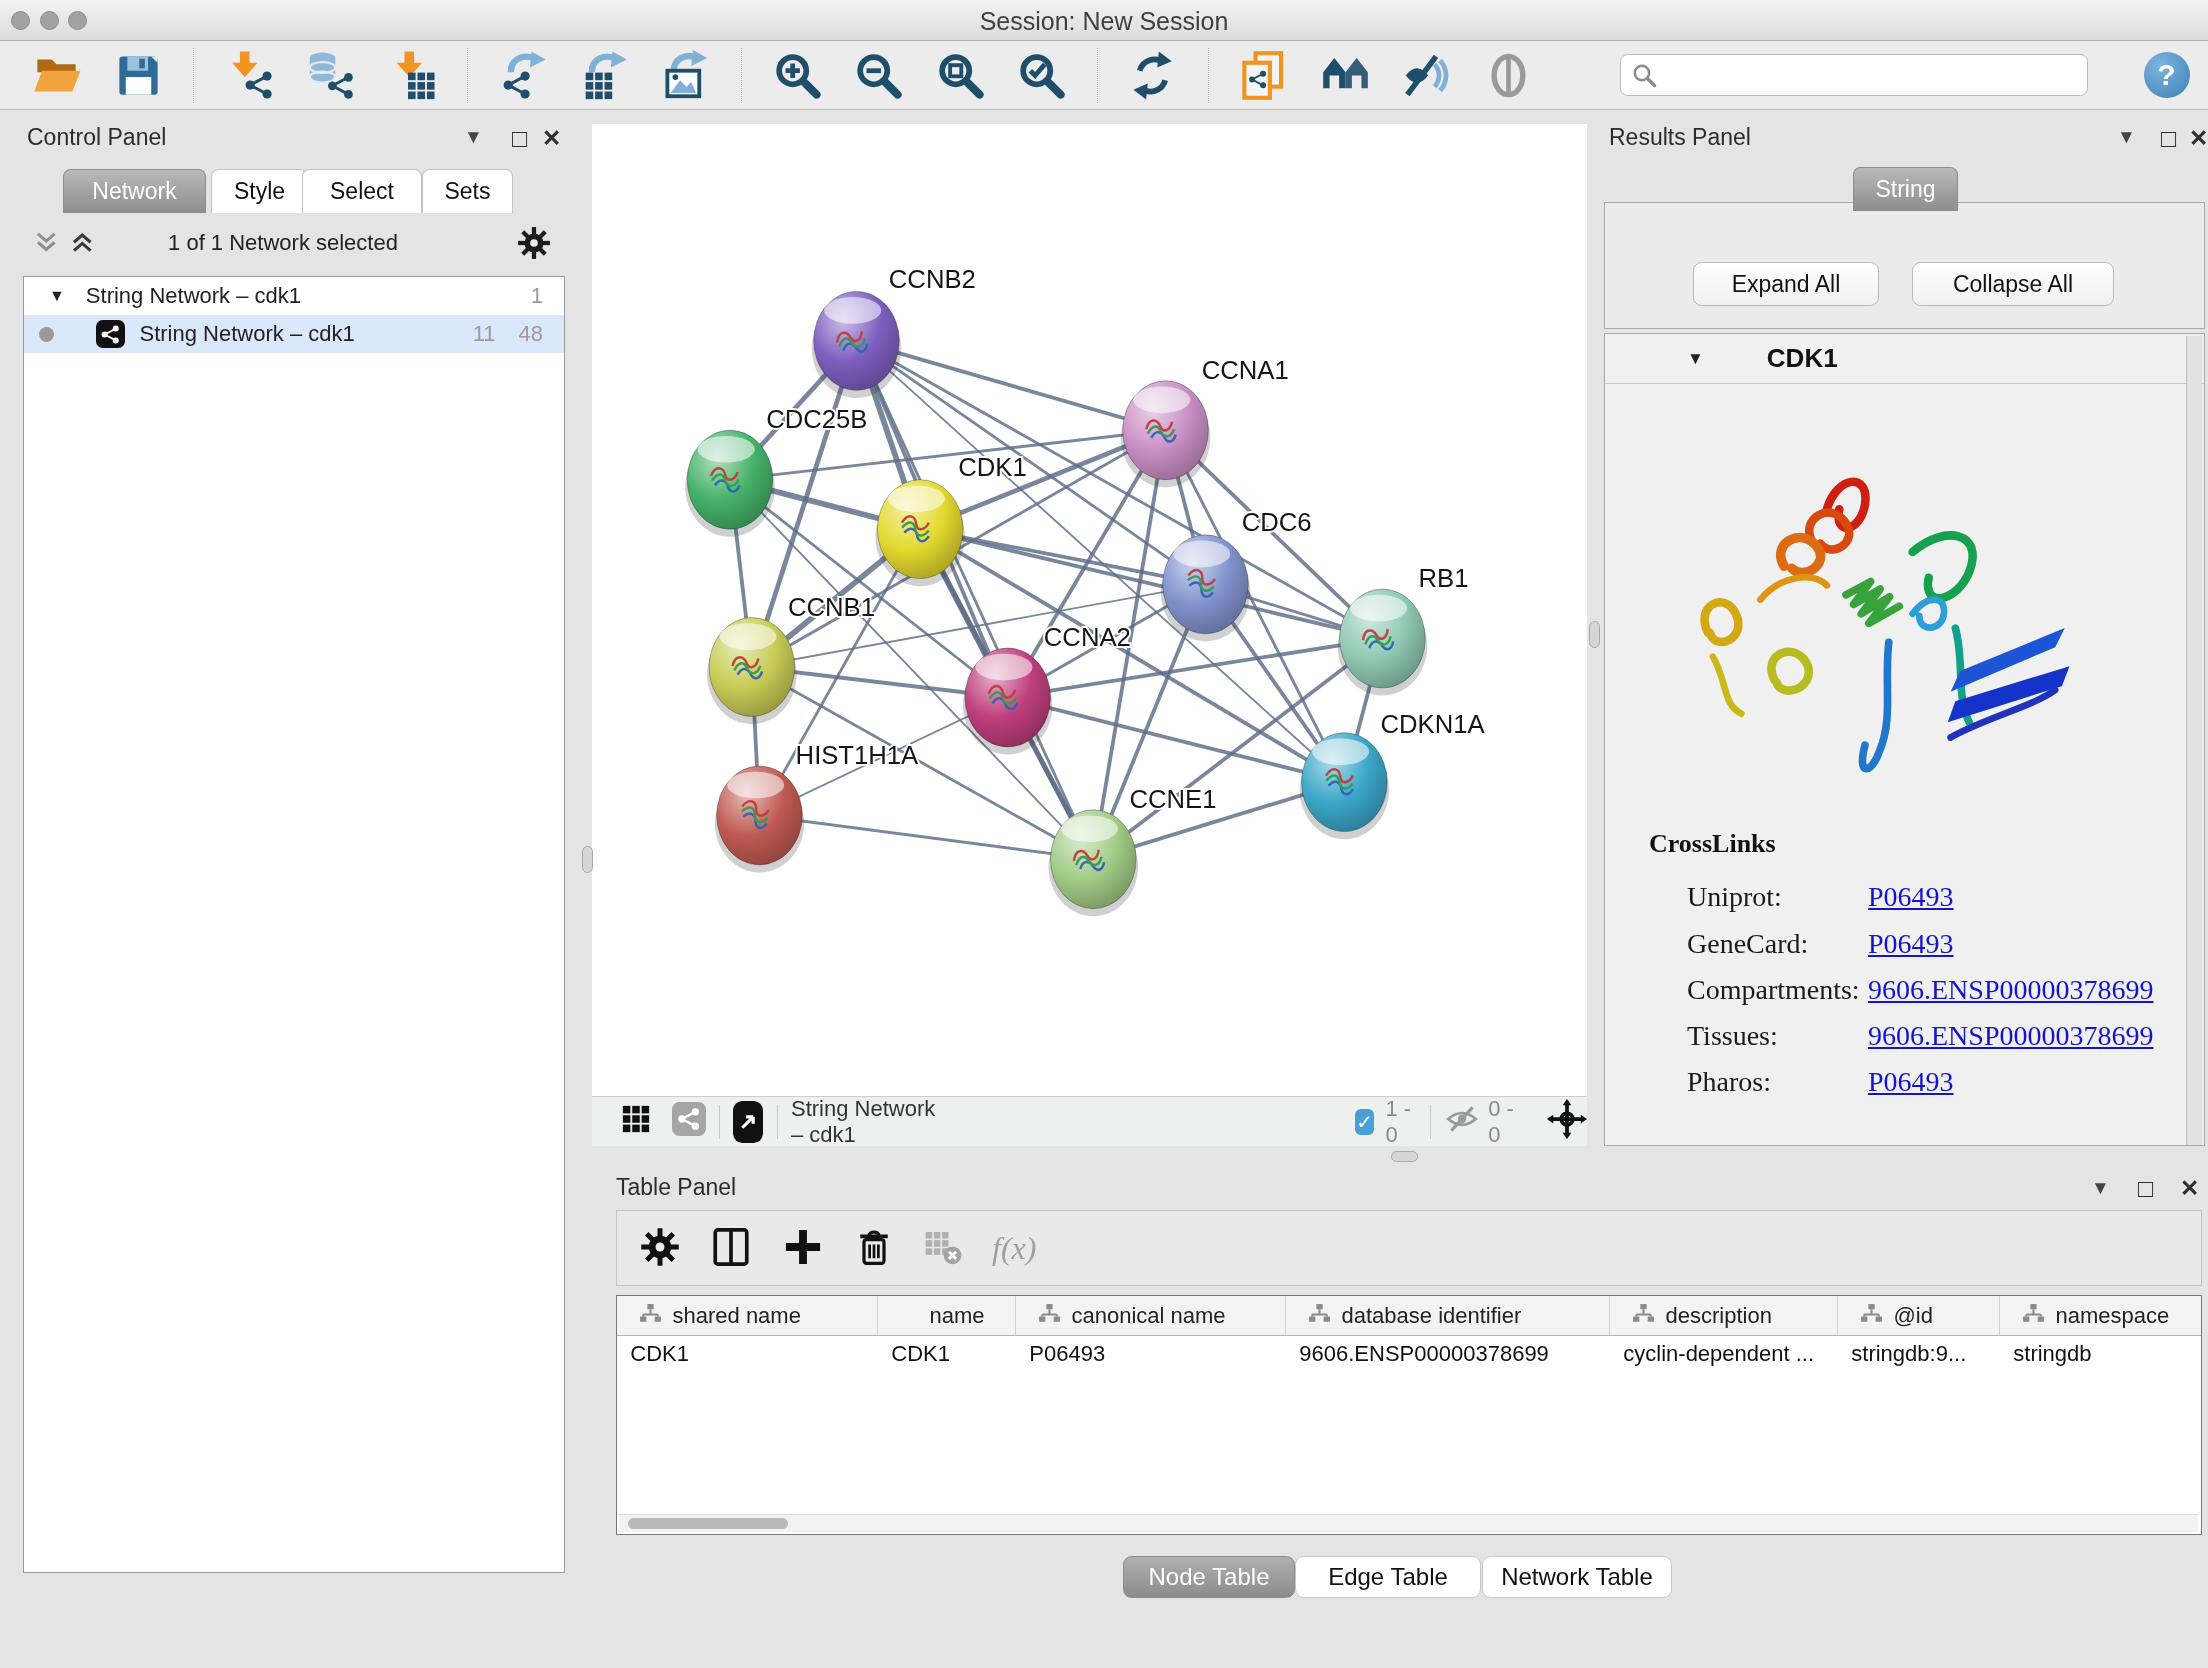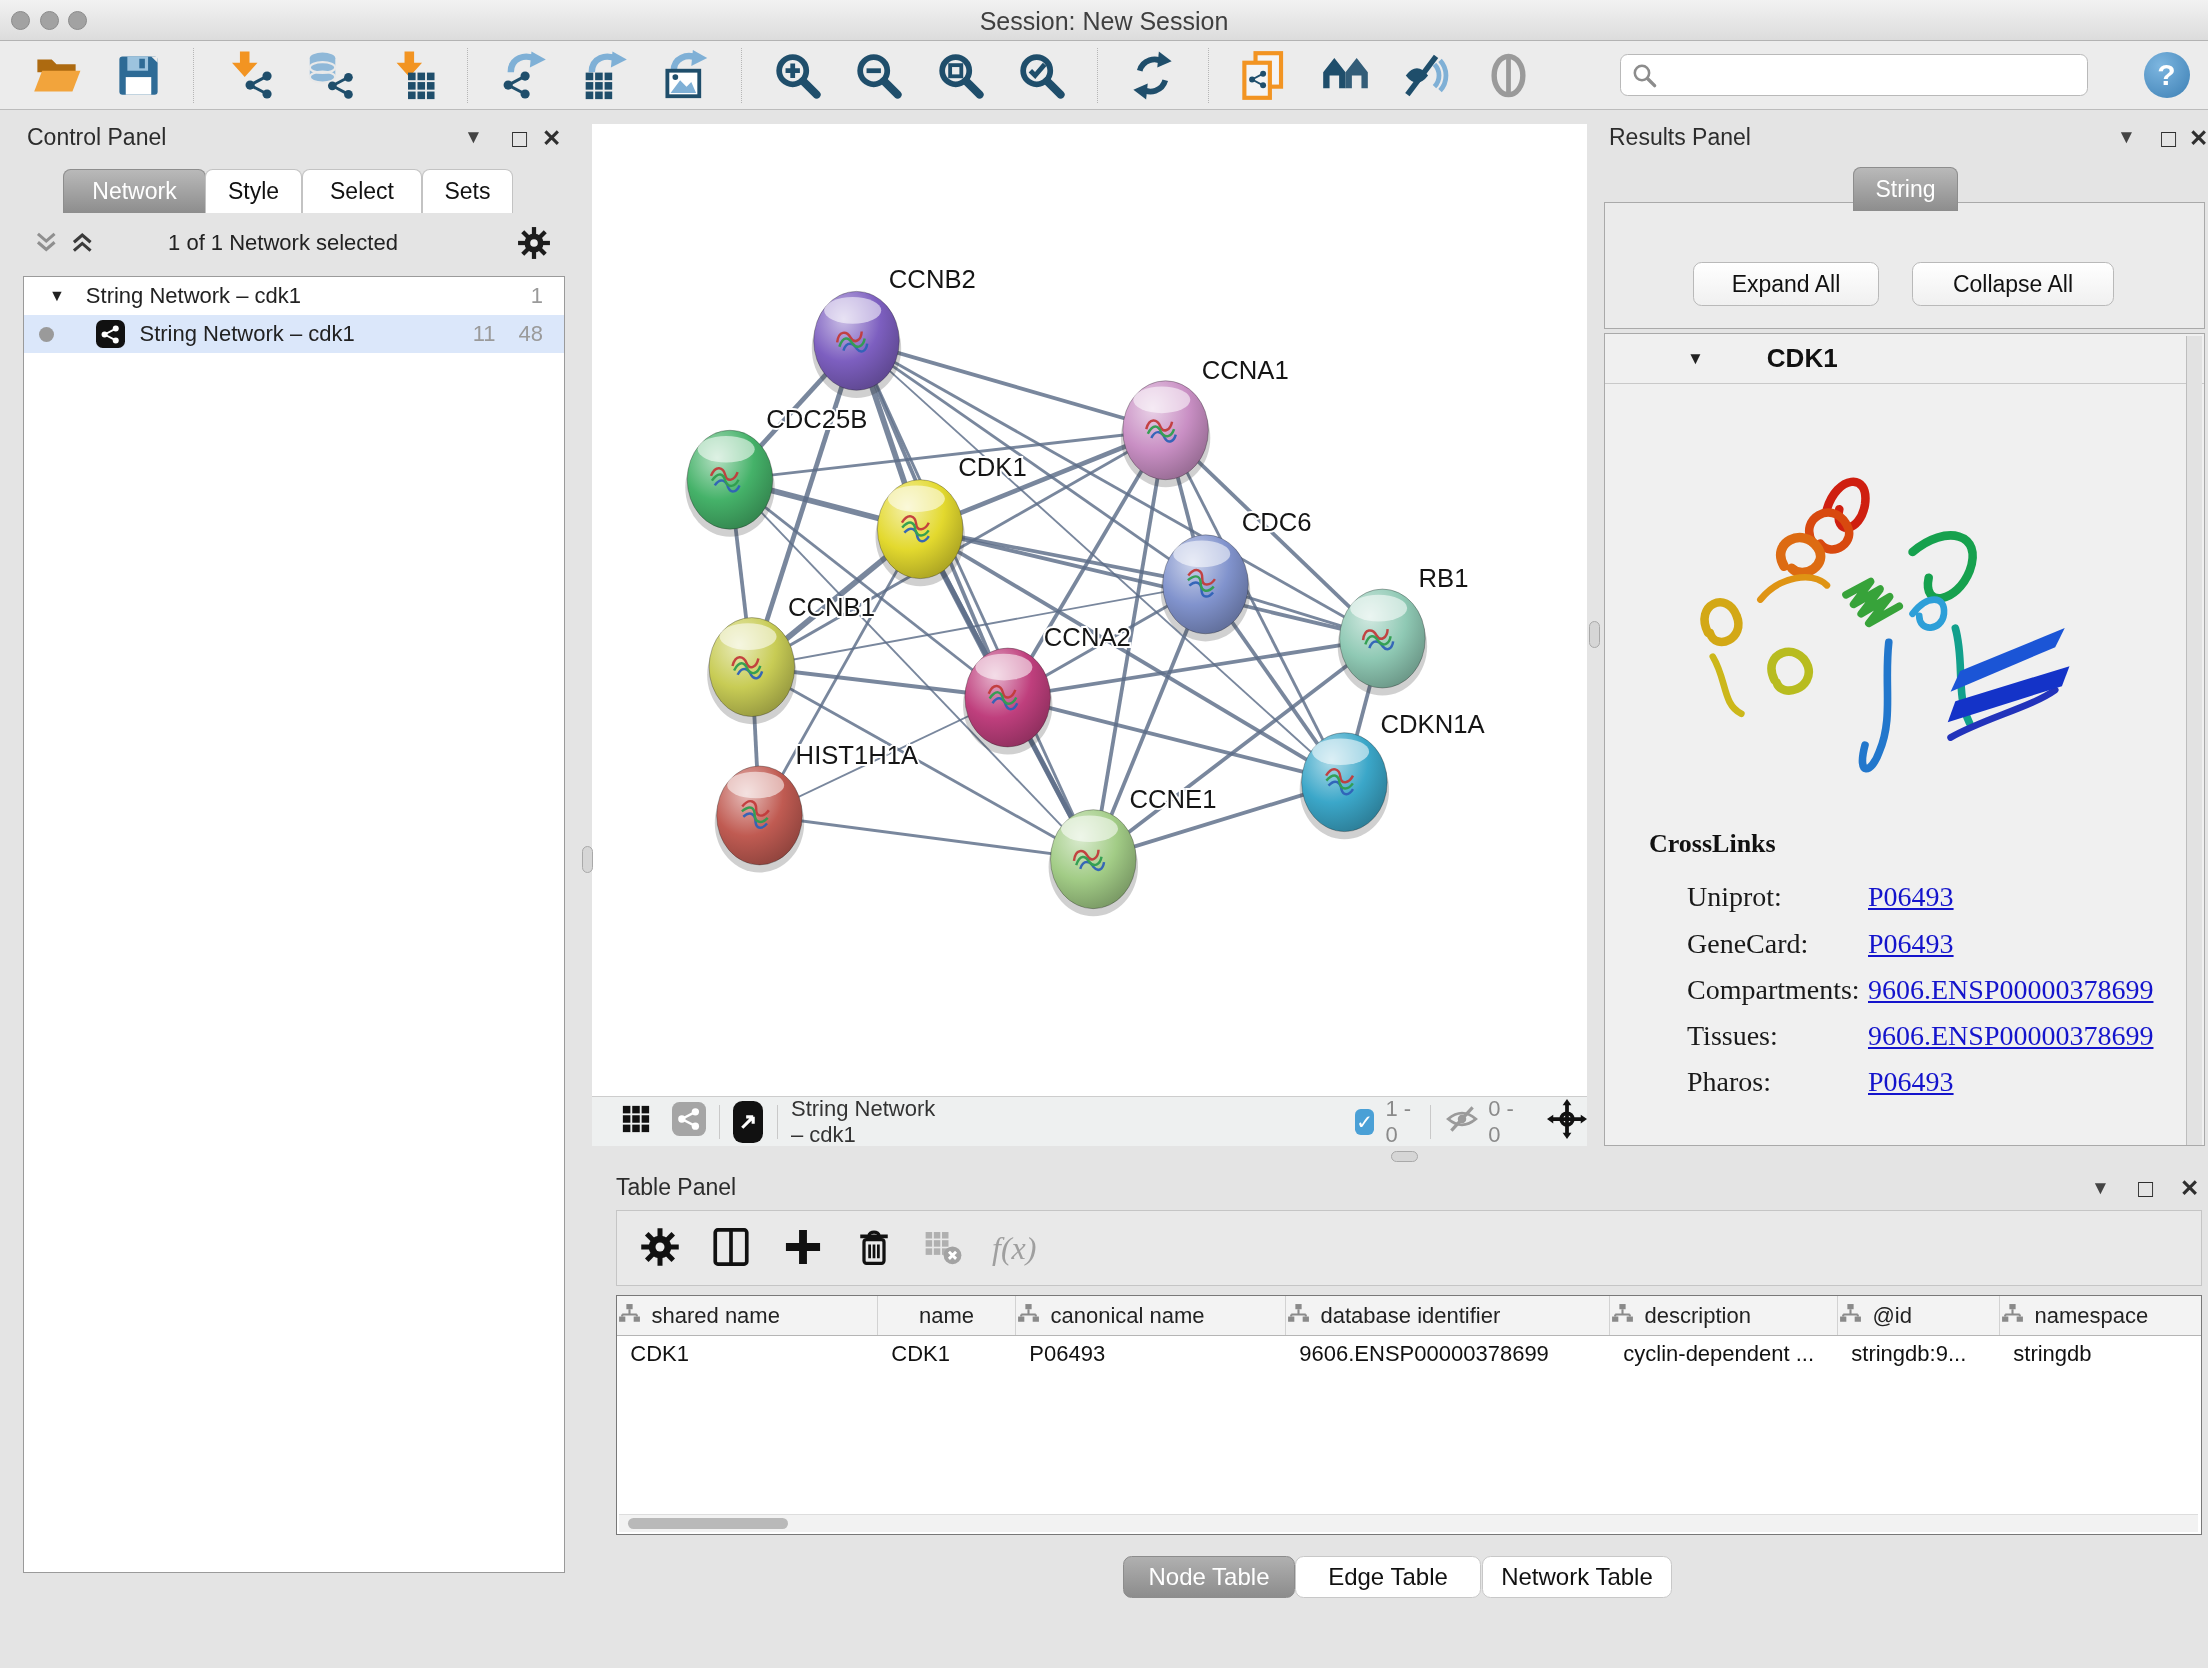--- a/index.html
+++ b/index.html
@@ -49,21 +49,21 @@
         display:flex;align-items:center;justify-content:center;font-size:23px;color:#111;box-sizing:border-box;}
   .serif{font-family:"Liberation Serif",serif;}
   .xlink{color:#1414cc;text-decoration:underline;}
   .xrow{display:flex;font-size:28px;margin:14.3px 0;}
   .xrow .xl{width:181px;color:#1a1a1a;}
   
   .tp-toolbar{left:616px;top:1210px;width:1586px;height:76px;background:#e9e9e9;border:1px solid #c5c5c5;
               display:flex;align-items:center;gap:30px;padding-left:23px;box-sizing:border-box;}
   .table{left:616px;top:1295px;width:1586px;height:240px;background:#fff;border:1.9px solid #787878;box-sizing:border-box;overflow:hidden;}
   .thead{display:flex;height:39px;background:#f3f3f3;border-bottom:1px solid #b5b5b5;}
-  .th{display:flex;align-items:center;gap:9.5px;padding-left:0;font-size:22px;color:#222;
+  .th{display:flex;align-items:center;gap:9.5px;padding-left:21px;font-size:22px;color:#222;
       border-right:1px solid #d2d2d2;box-sizing:border-box;flex:0 0 auto;justify-content:flex-start;}
   .trow{display:flex;height:36px;align-items:center;font-size:22px;color:#111;}
   .td{padding-left:13.3px;box-sizing:border-box;flex:0 0 auto;overflow:hidden;white-space:nowrap;}
   .hscroll{position:absolute;left:1.9px;bottom:1.9px;width:1579px;height:17px;background:#f2f2f2;border-top:1px solid #ddd;}
   .hthumb{position:absolute;left:9.5px;top:2.9px;width:160px;height:11.4px;border-radius:5.7px;background:#b9b9b9;}
   .btab{height:42px;border:1px solid #c8c8c8;border-radius:8.6px;background:#fff;display:flex;align-items:center;
         justify-content:center;font-size:24px;color:#111;box-sizing:border-box;}
   .btab.sel{background:linear-gradient(#b0b0b0,#8c8c8c);color:#fff;border-color:#8c8c8c;}
   
   .statusbar{left:0;top:1609px;width:2208px;height:59px;background:#ececec;border-top:1.9px solid #c8c8c8;}
@@ -284,21 +284,21 @@
         <span>?</span>
       </div>
   </div>
 
   <div class="abs phead" style="left:27px;top:124px">Control Panel</div>
   <div class="abs glyph" style="left:464px;top:126px;color:#444">▼</div>
   <div class="abs glyph" style="left:512px;top:124px;font-size:25px">□</div>
   <div class="abs glyph" style="left:542px;top:125px;font-size:23px;font-weight:bold">✕</div>
 
   <div class="abs tab sel" style="left:63px;top:169px;width:143px">Network</div>
-  <div class="abs tab" style="left:205px;top:169px;width:97px">Style</div>
+  <div class="abs tab" style="left:211px;top:169px;width:97px">Style</div>
   <div class="abs tab" style="left:302px;top:169px;width:120px">Select</div>
   <div class="abs tab" style="left:422px;top:169px;width:91px">Sets</div>
 
   <div class="abs" style="left:32px;top:228px">
     <svg width="28.5" height="28.5" viewBox="0 0 24 24">
         <path d="M5 5 l7 6 l7 -6 M5 12 l7 6 l7 -6" fill="none" stroke="#8f8f8f" stroke-width="2.6"></path>
       </svg>
   </div>
   <div class="abs" style="left:68px;top:228px">
     <svg width="28.5" height="28.5" viewBox="0 0 24 24">

